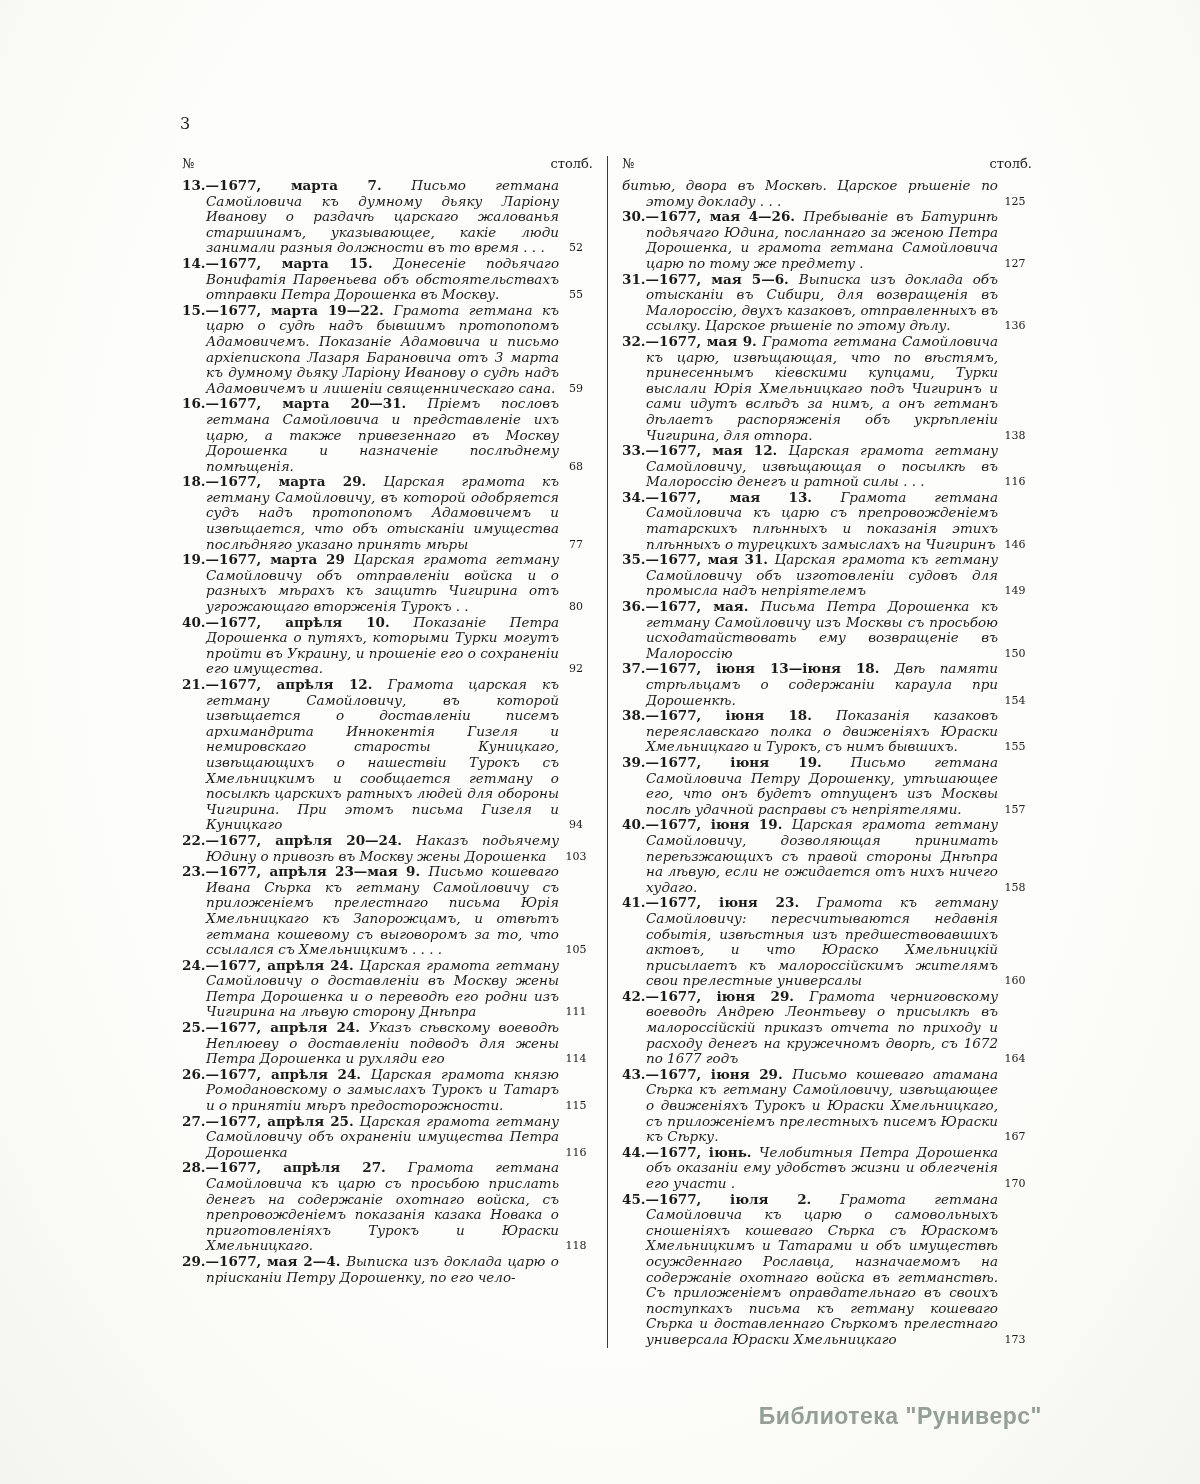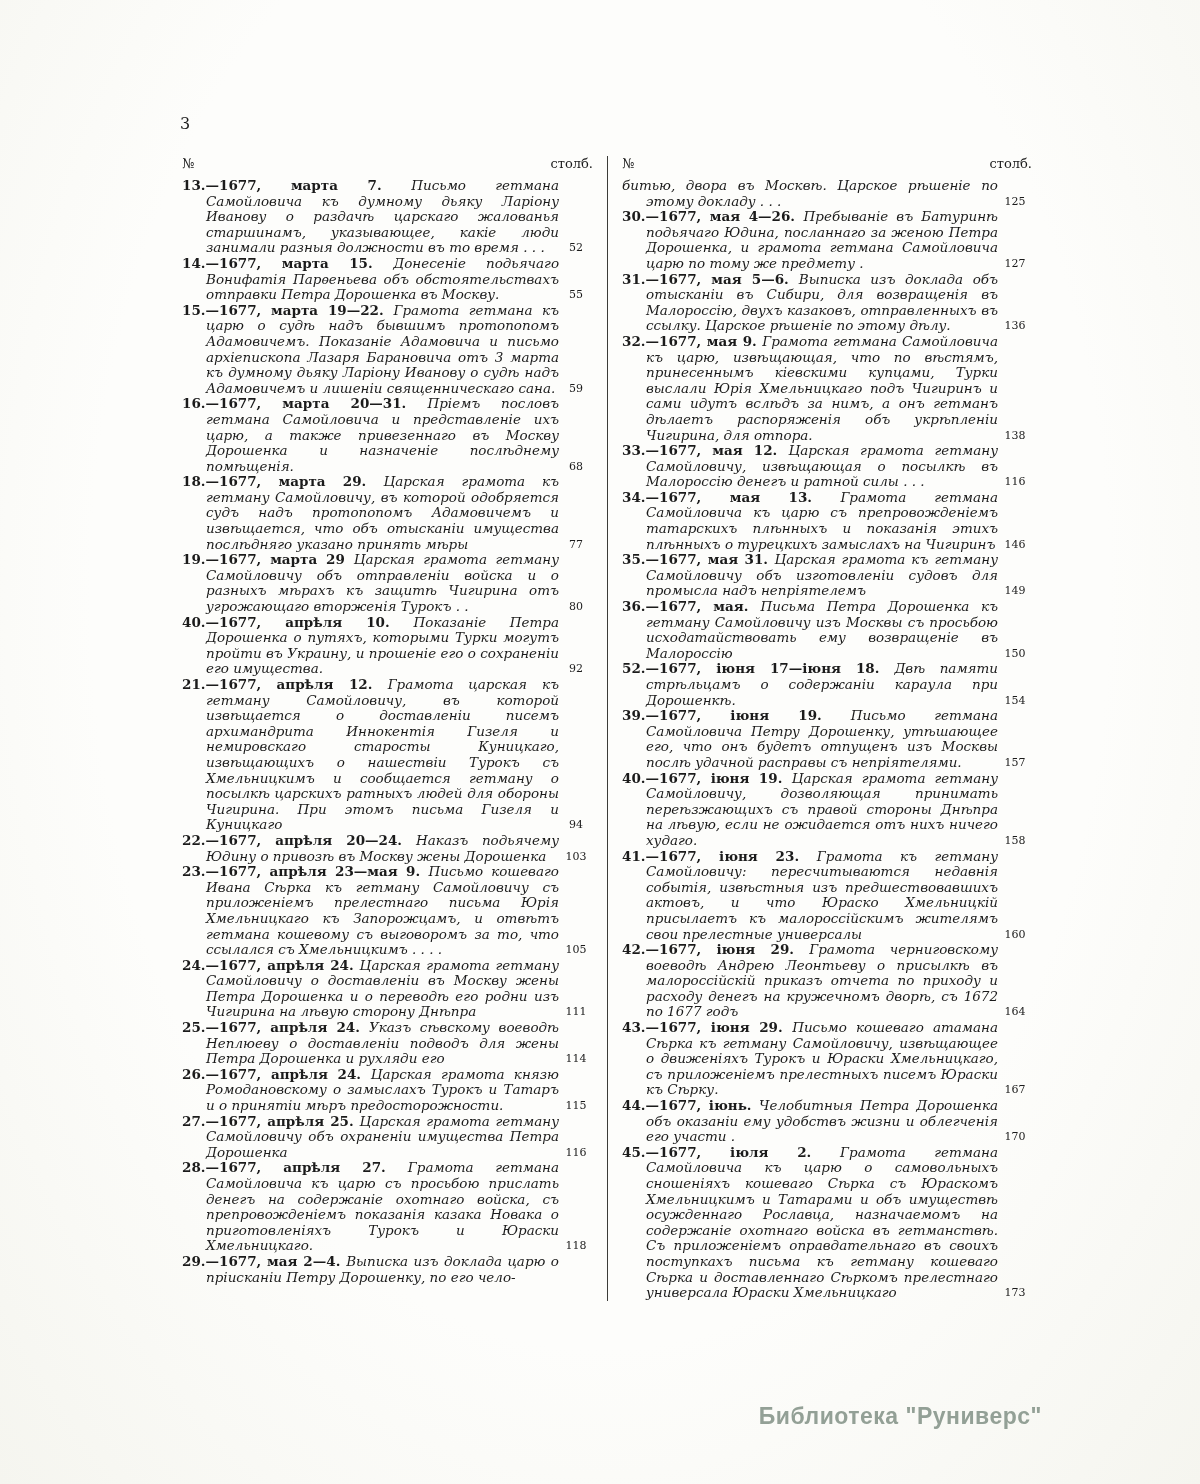--- a/index.html
+++ b/index.html
@@ -135,22 +135,26 @@
         </div>
         <div class="entry">
           <div class="etext"><span class="edate">35.—1677, мая 31. </span>Царская грамота къ гетману Самойловичу объ изготовленіи судовъ для промысла надъ непріятелемъ</div>
           <div class="ecol">149</div>
         </div>
         <div class="entry">
           <div class="etext"><span class="edate">36.—1677, мая. </span>Письма Петра Дорошенка къ гетману Самойловичу изъ Москвы съ просьбою исходатайствовать ему возвращеніе въ Малороссію</div>
           <div class="ecol">150</div>
         </div>
         <div class="entry">
-          <div class="etext"><span class="edate">52.—1677, іюня 17—іюня 18. </span>Двѣ памяти стрѣльцамъ о содержаніи караула при Дорошенкѣ.</div>
+          <div class="etext"><span class="edate">37.—1677, іюня 13—іюня 18. </span>Двѣ памяти стрѣльцамъ о содержаніи караула при Дорошенкѣ.</div>
           <div class="ecol">154</div>
+        </div>
+        <div class="entry">
+          <div class="etext"><span class="edate">38.—1677, іюня 18. </span>Показанія казаковъ переяславскаго полка о движеніяхъ Юраски Хмельницкаго и Турокъ, съ нимъ бывшихъ.</div>
+          <div class="ecol">155</div>
         </div>
         <div class="entry">
           <div class="etext"><span class="edate">39.—1677, іюня 19. </span>Письмо гетмана Самойловича Петру Дорошенку, утѣшающее его, что онъ будетъ отпущенъ изъ Москвы послѣ удачной расправы съ непріятелями.</div>
           <div class="ecol">157</div>
         </div>
         <div class="entry">
           <div class="etext"><span class="edate">40.—1677, іюня 19. </span>Царская грамота гетману Самойловичу, дозволяющая принимать переѣзжающихъ съ правой стороны Днѣпра на лѣвую, если не ожидается отъ нихъ ничего худаго.</div>
           <div class="ecol">158</div>
         </div>
         <div class="entry">

